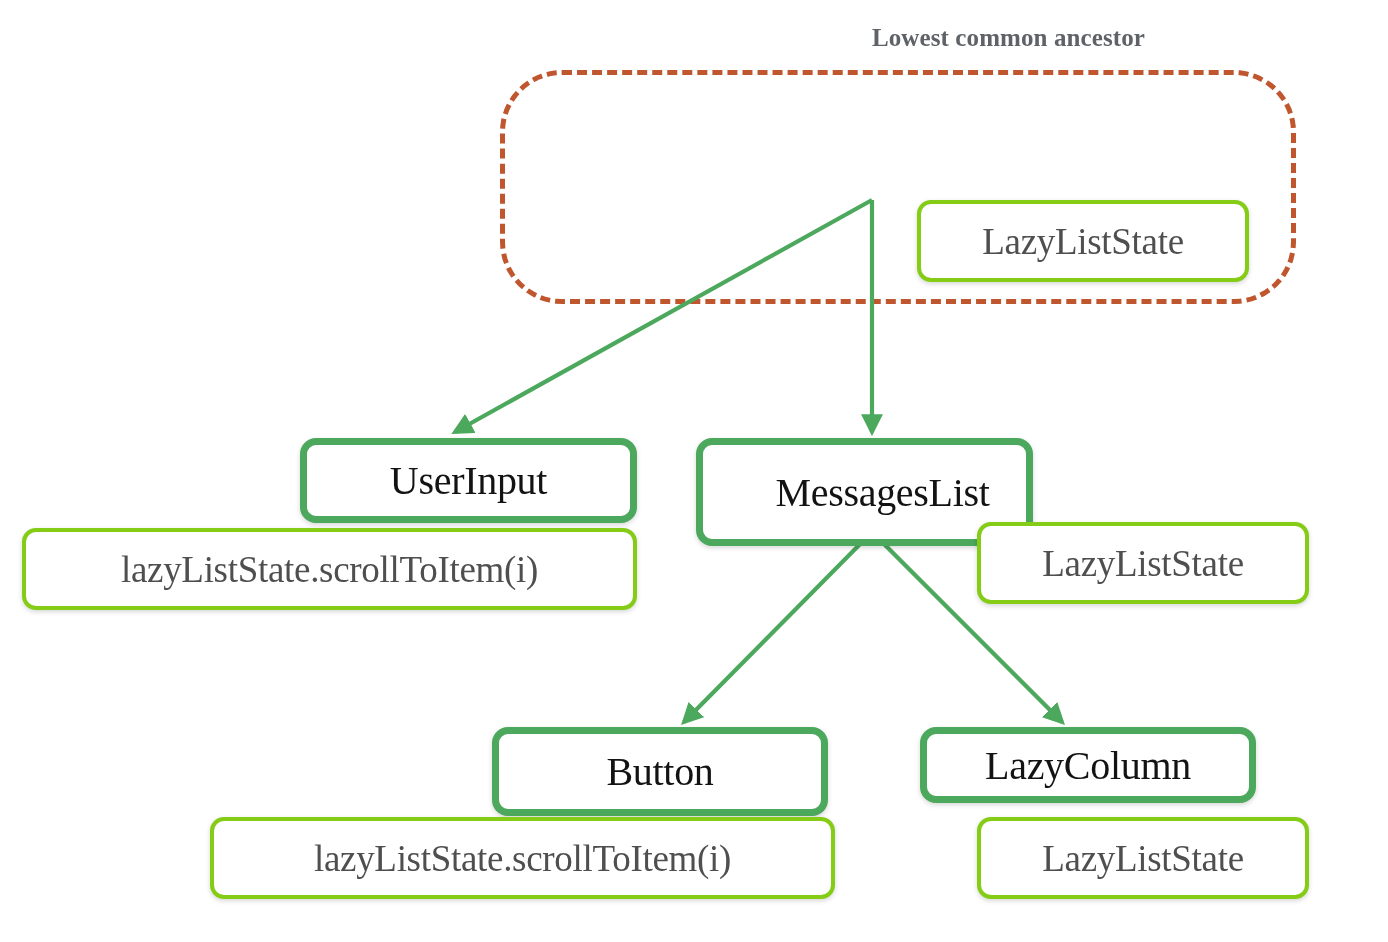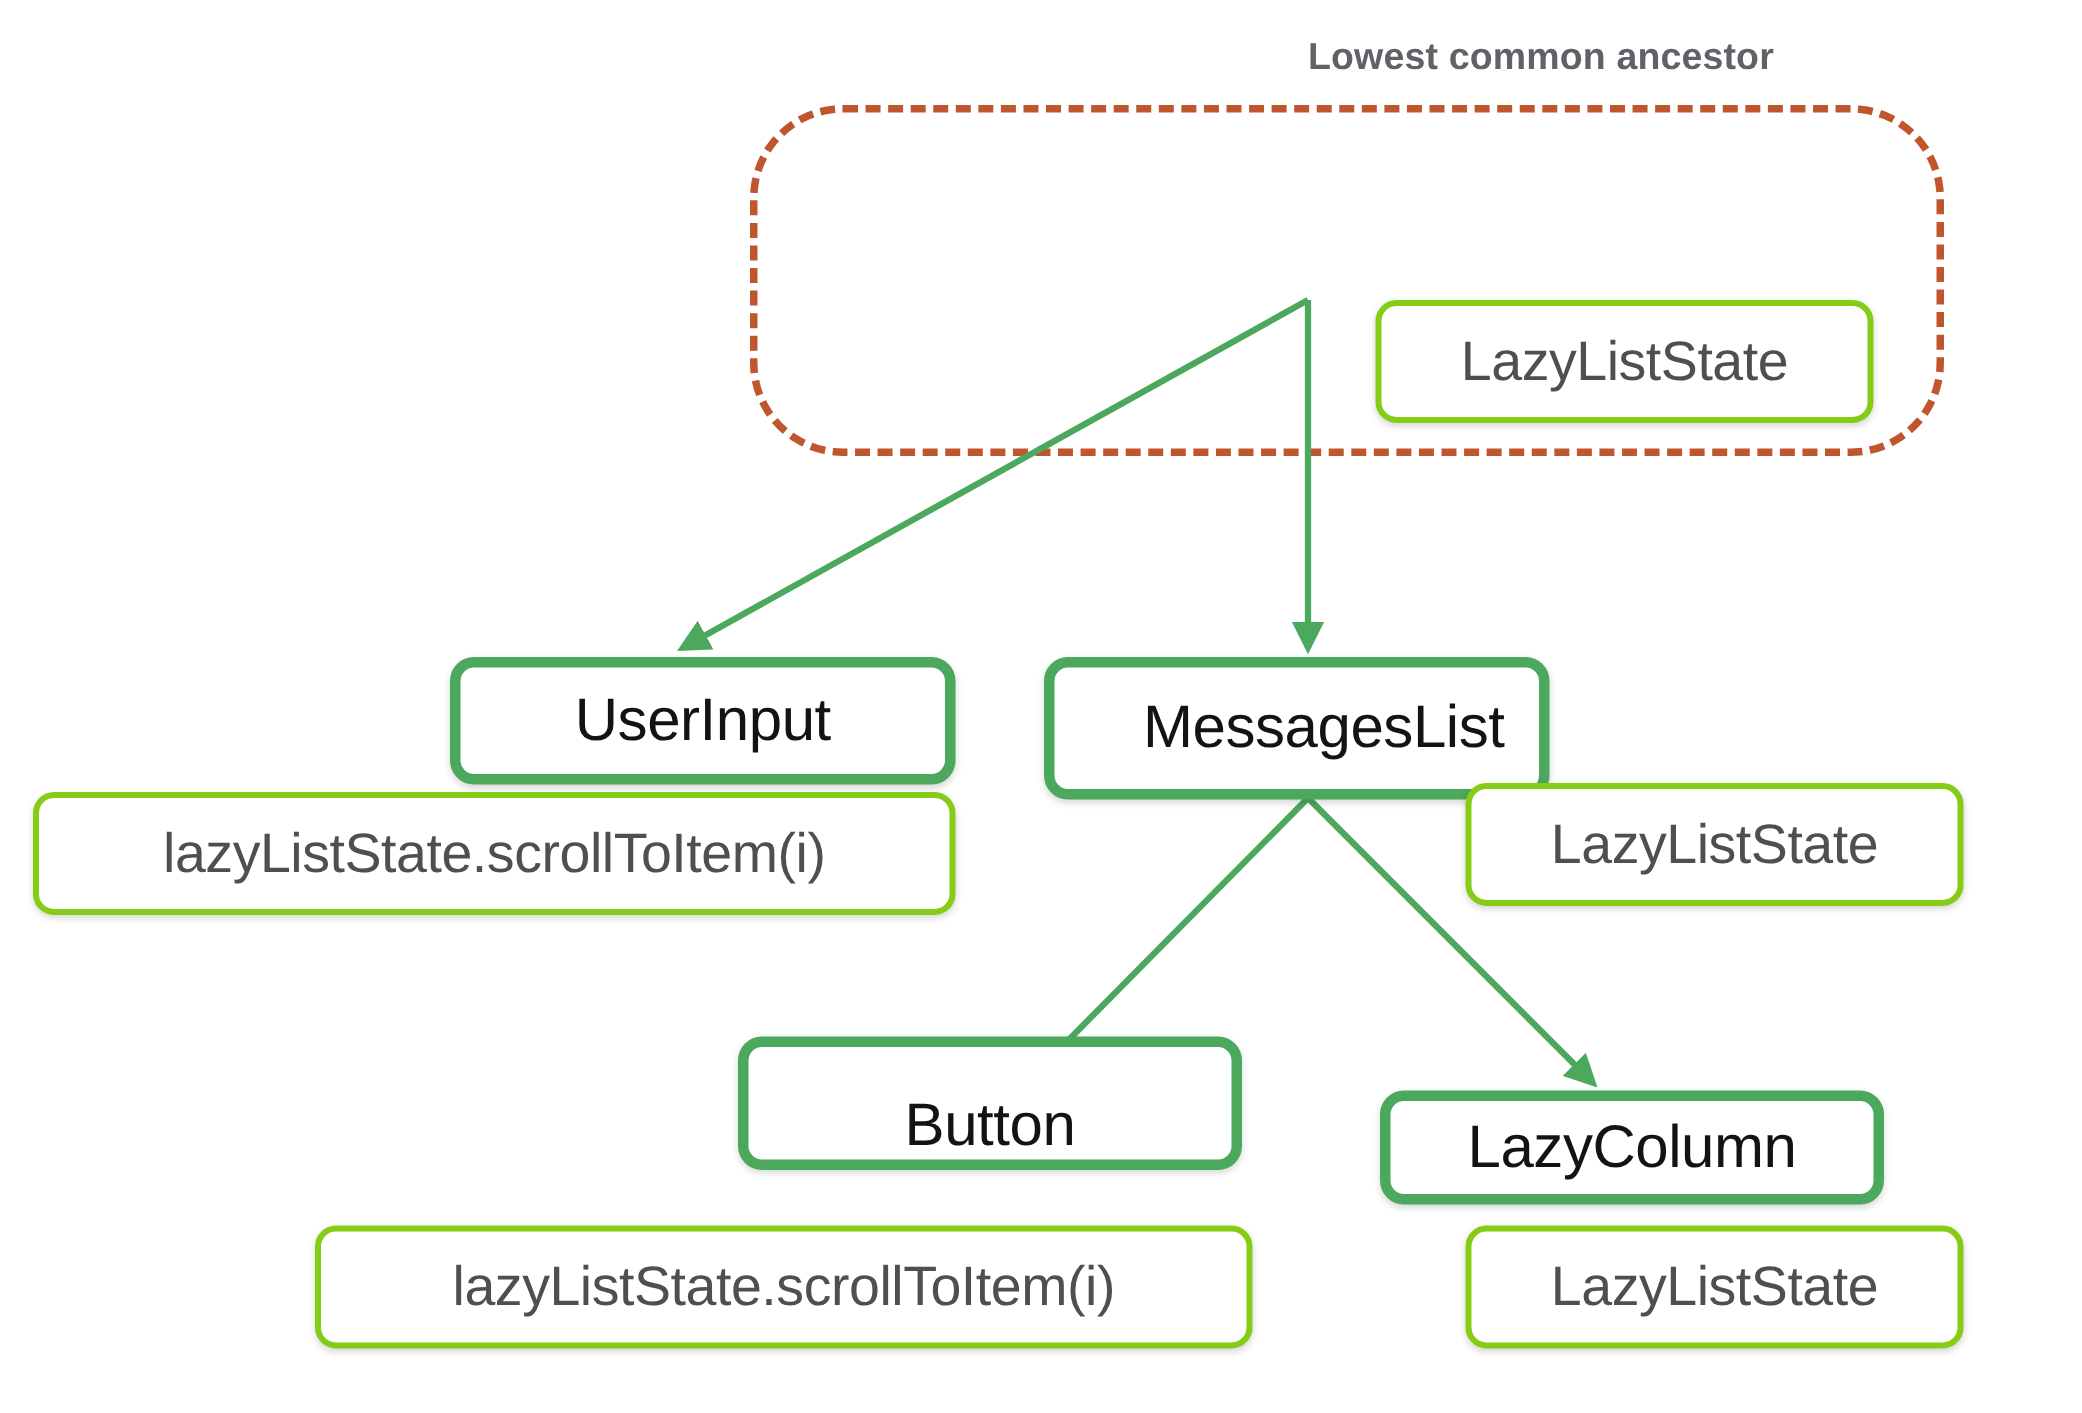--- a/index.html
+++ b/index.html
@@ -9,20 +9,21 @@
   }
   body {
     font-family: "Liberation Sans", sans-serif;
   }
   #canvas {
     position: relative;
     width: 1388px;
     height: 942px;
     background: #ffffff;
     overflow: hidden;
+    font-family: Liberation Serif, serif;
   }
   #edges {
     position: absolute;
     left: 0;
     top: 0;
     width: 1388px;
     height: 942px;
     pointer-events: none;
   }
   .lca-region {
@@ -94,29 +95,29 @@
   </div>
 
   <div class="node green" style="left: 300px; top: 438px; width: 337px; height: 85px;">
     <span>UserInput</span>
   </div>
 
   <div class="node yellow" style="left: 22px; top: 528px; width: 615px; height: 82px;">
     <span>lazyListState.scrollToItem(i)</span>
   </div>
 
-  <div class="node green" style="left: 696px; top: 438px; width: 337px; height: 95px; padding-left: 36px;">
+  <div class="node green" style="left: 696px; top: 438px; width: 337px; height: 108px; padding-left: 36px;">
     <span>MessagesList</span>
   </div>
 
   <div class="node yellow" style="left: 977px; top: 522px; width: 332px; height: 82px;">
     <span>LazyListState</span>
   </div>
 
-  <div class="node green" style="left: 492px; top: 691px; width: 336px; height: 89px; align-items: flex-end;">
+  <div class="node green" style="left: 492px; top: 727px; width: 336px; height: 89px;">
     <span>Button</span>
   </div>
 
   <div class="node yellow" style="left: 210px; top: 817px; width: 625px; height: 82px;">
     <span>lazyListState.scrollToItem(i)</span>
   </div>
 
   <div class="node green" style="left: 920px; top: 727px; width: 336px; height: 76px;">
     <span>LazyColumn</span>
   </div>

